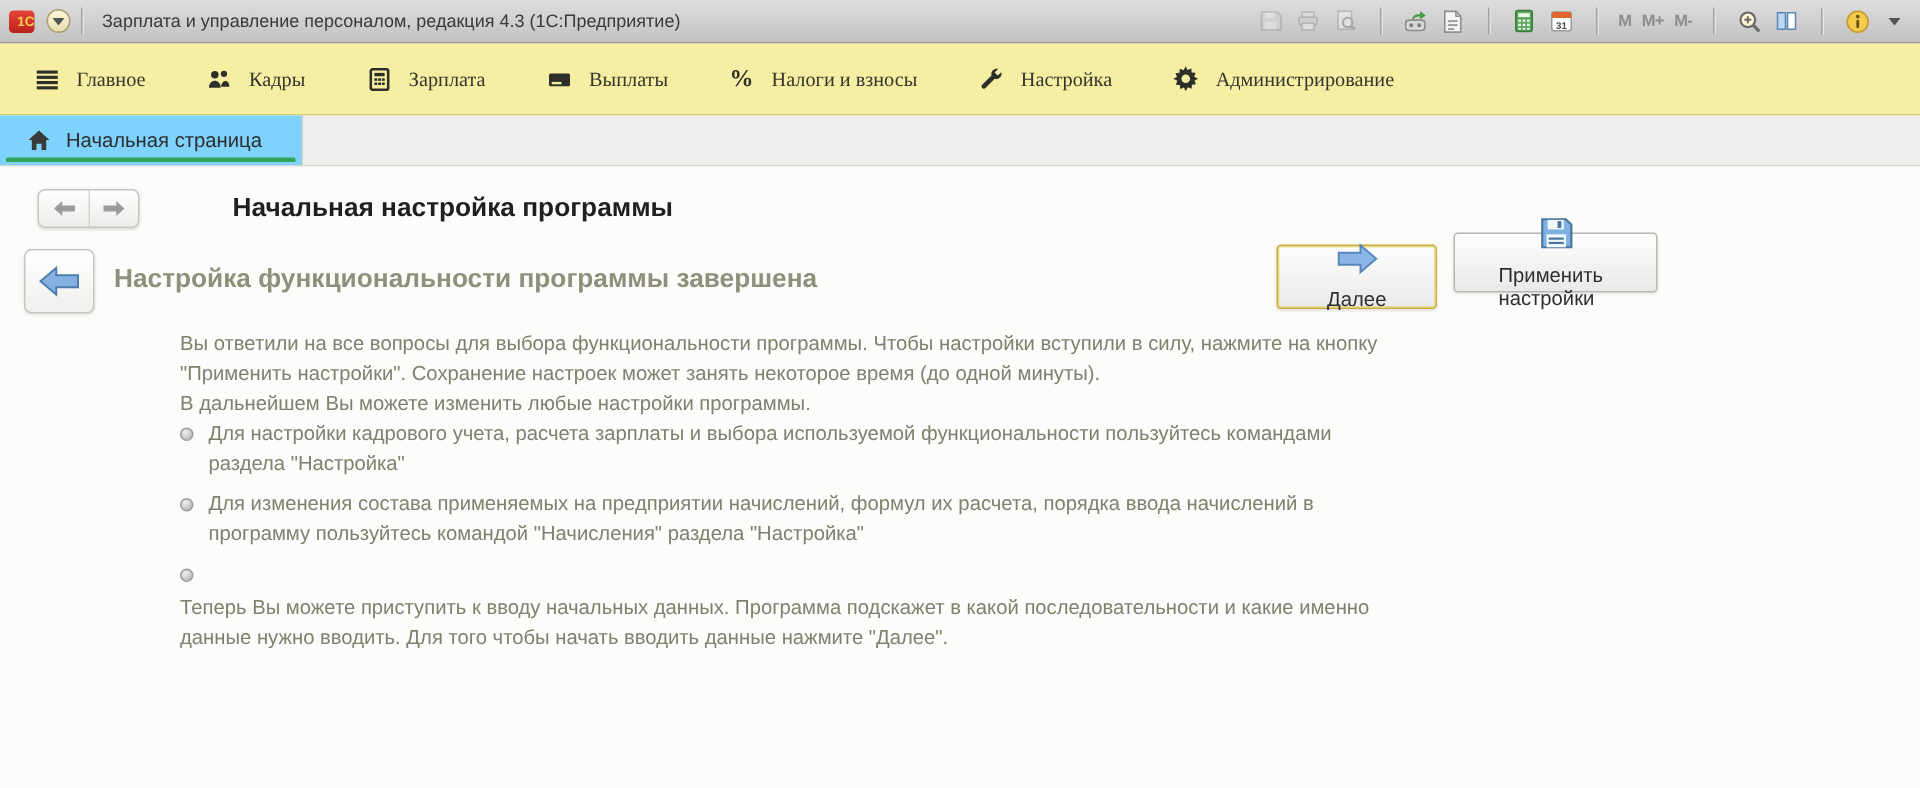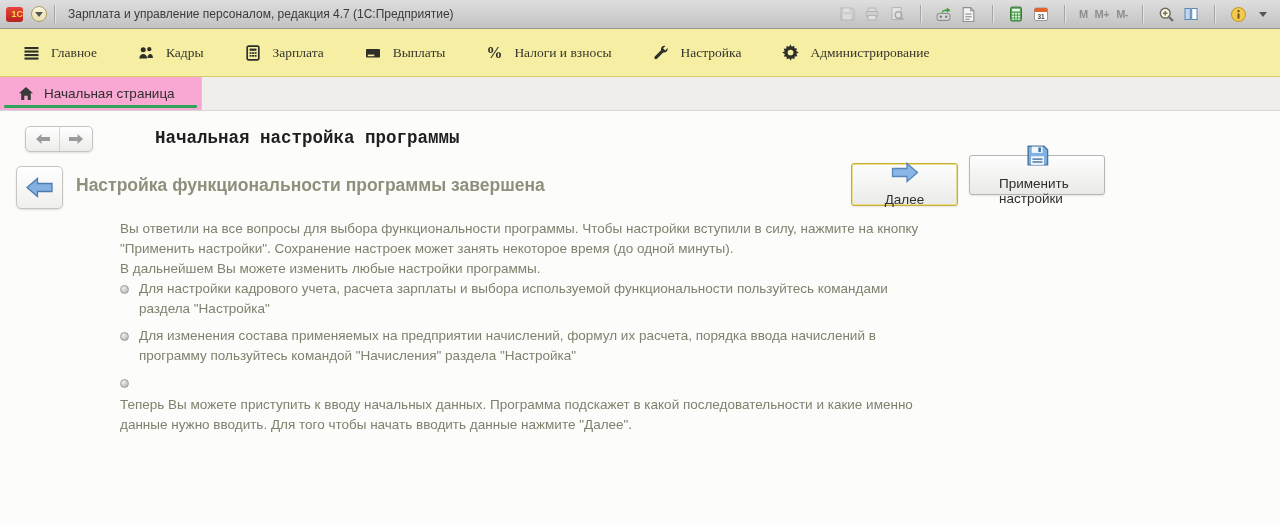--- a/index.html
+++ b/index.html
@@ -29,33 +29,33 @@
     display:flex; align-items:center; padding-left:22px; gap:40px; }
   .ribbon-item { display:flex; align-items:center; gap:11px; cursor:pointer;font-family:Liberation Serif, serif; }
   .ribbon-item .rlabel { font-size:13.5px; color:#35352d; }
   .ricon { display:flex; align-items:center; justify-content:center; width:18px; height:18px; }
   .pct { font-size:16px; font-weight:bold; color:#2f2f2a; }
 
   
   .tabbar { position:absolute; top:77px; left:0; width:1280px; height:34px;
     background:#efeeec; border-bottom:1px solid #d8d6d2; display:flex; }
   .tab { position:relative; height:100%; display:flex; align-items:center; gap:10px;
-    padding:0 26px 0 18px; background:#f9a8d4; border-right:1px solid #cfcdc9; cursor:pointer; }
+    padding:0 26px 0 18px; background:#7dd3fc; border-right:1px solid #cfcdc9; cursor:pointer; }
   .tab-label { font-size:13.5px; color:#2e2e2e; }
   .tab-underline { position:absolute; left:4px; right:4px; bottom:2px; height:3px; background:#2fa558; border-radius:1px; }
 
   
   .content { position:absolute; top:111px; left:0; width:1280px; height:414px; background:#fcfcfb; }
 
   .navgroup { position:absolute; left:25px; top:15px; display:flex;
     background:linear-gradient(#ffffff,#ececea); border:1px solid #c6c5c2; border-radius:5px; box-shadow:0 1px 2px rgba(0,0,0,.12); }
   .navbtn { width:33px; height:24px; display:flex; align-items:center; justify-content:center; font-size:15px; color:#8f8f8f; cursor:pointer; }
   .navbtn + .navbtn { border-left:1px solid #d4d3d0; }
 
-  .page-title { position:absolute; left:155px; top:17px; font-size:17.5px; font-weight:bold; color:#1f1f1f;font-family:Liberation Mono, monospace; }
+  .page-title { position:absolute; left:155px; top:17px; font-size:17.5px; font-weight:bold; color:#1f1f1f; }
 
   .back-btn { position:absolute; left:16px; top:55px; width:47px; height:43px;
     background:linear-gradient(#ffffff,#efefed); border:1px solid #c6c5c2; border-radius:5px; box-shadow:0 1px 2px rgba(0,0,0,.12);
     display:flex; align-items:center; justify-content:center; cursor:pointer; }
 
   .section-heading { position:absolute; left:76px; top:64px; font-size:17.5px; font-weight:bold; color:#8f8f7c; }
 
   .btn { position:absolute; display:flex; align-items:center; justify-content:center; gap:9px;
     background:linear-gradient(#fefefe,#e9e9e7); border-radius:3px; cursor:pointer; font-size:13.5px; color:#2e2e2e;flex-direction:column; }
   .btn-next { left:851px; top:52px; width:107px; height:43px;
@@ -81,21 +81,21 @@
 <div class="app">
 
   <div class="titlebar">
     <div class="logo1c">
         <span>1С</span>
       </div>
     <div class="menu-circle">
         <div class="caret-down"></div>
       </div>
     <div class="tb-sep"></div>
-    <div class="tb-title">Зарплата и управление персоналом, редакция 4.7  (1С:Предприятие)</div>
+    <div class="tb-title">Зарплата и управление персоналом, редакция 4.3  (1С:Предприятие)</div>
 
     <div class="tb-right">
       <div class="tb-btn disabled">
         <svg width="16" height="16" viewBox="0 0 16 16">
             <path d="M2 2h10.5L15 4.5V14H2z" fill="#cfcfcf" stroke="#9a9a9a"></path>
             <rect x="4.5" y="2.5" width="6" height="3.5" fill="#ececec"></rect>
             <rect x="4" y="8.5" width="8" height="5" fill="#ececec"></rect>
           </svg>
       </div>
       <div class="tb-btn disabled">

